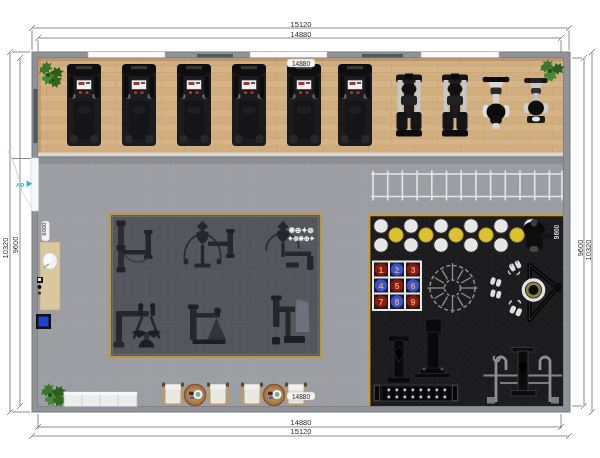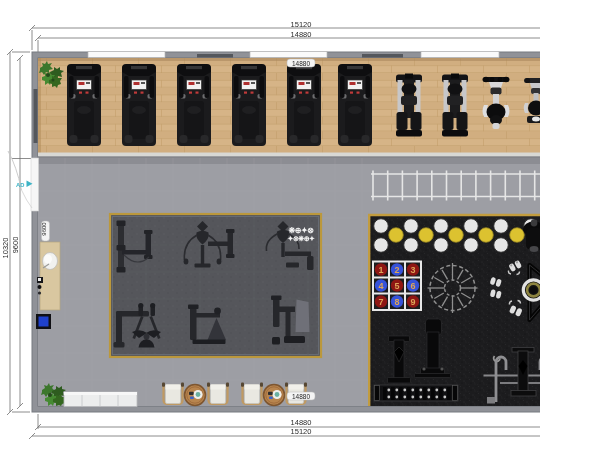--- a/index.html
+++ b/index.html
@@ -1,16 +1,16 @@
 <!DOCTYPE html>
 <html><head>
 <meta charset="utf-8">
 <style>
   html,body{margin:0;padding:0;background:#fff;}
-  .page{position:relative;width:540px;height:458px;background:#ffffff;font-family:"Liberation Sans", sans-serif;overflow:hidden;}
+  .page{position:relative;width:600px;height:458px;background:#ffffff;font-family:"Liberation Sans", sans-serif;overflow:hidden;}
   svg text{font-family:"Liberation Sans", sans-serif;}
 </style>
 </head>
 <body>
 <div class="page">
 <svg width="600" height="458" viewBox="0 0 600 458">
 <defs>
   <pattern id="wood" width="46" height="14.6" patternUnits="userSpaceOnUse">
     <rect width="46" height="14.6" fill="#d6b487"></rect>
     <rect y="0" width="46" height="7.3" fill="#d1ae80"></rect>

